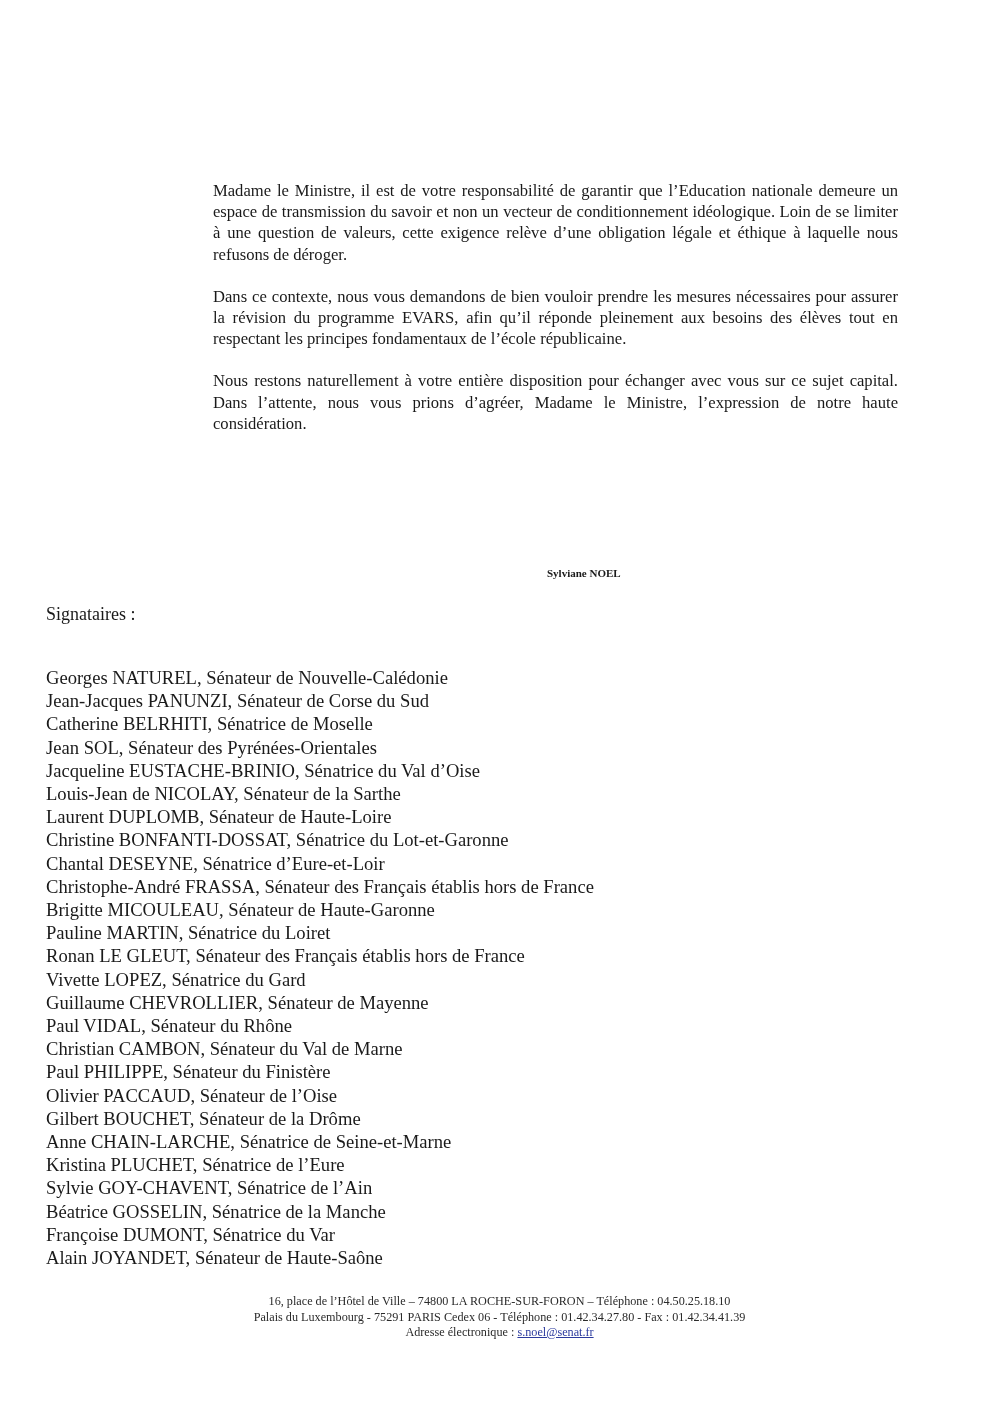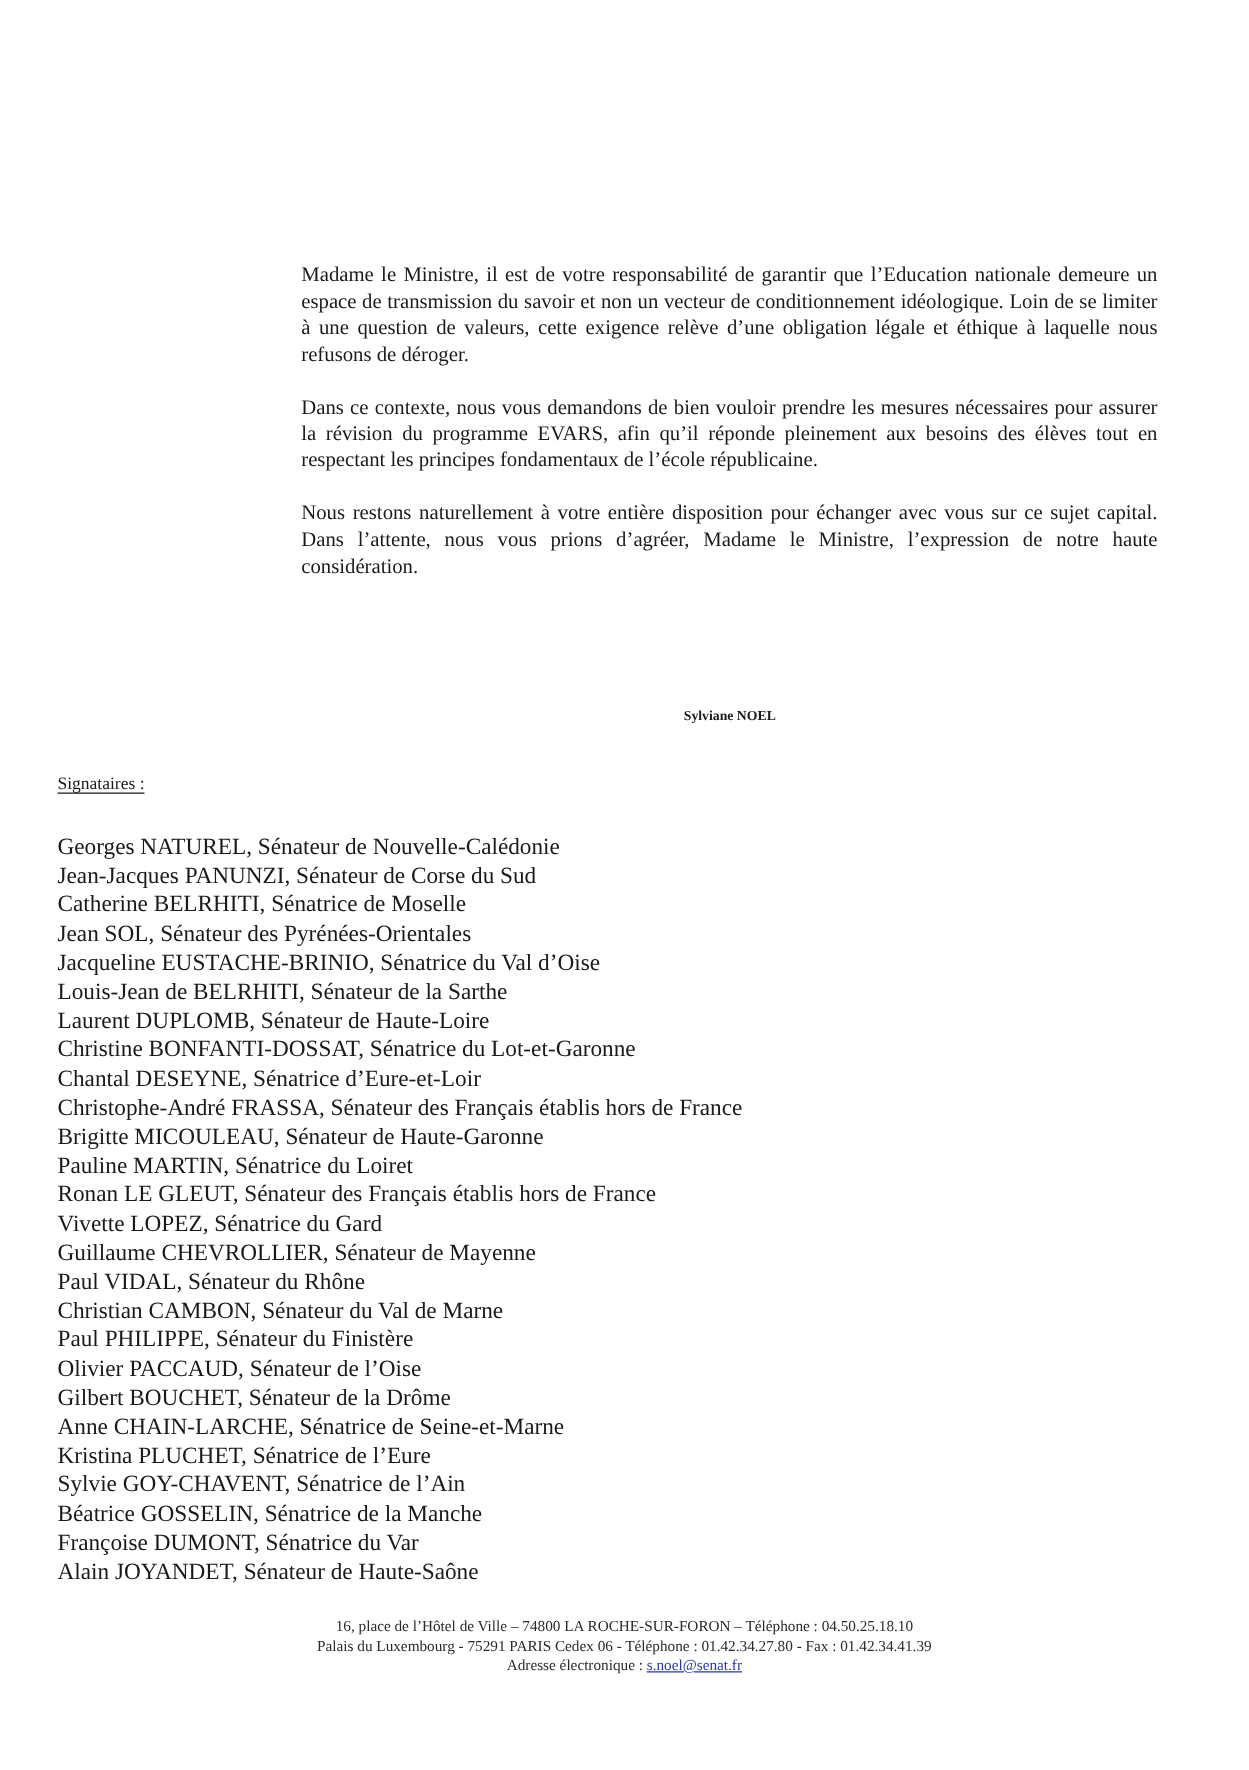--- a/index.html
+++ b/index.html
@@ -18,43 +18,41 @@
     .page {
       position: absolute;
       left: 0; top: 0;
       width: 999px;
       height: 1416px;
       background: #ffffff;
     }
     .body-text {
       position: absolute;
       left: 213px;
-      top: 209px;
+      top: 180px;
       width: 685px;
       font-size: 16.6px;
       line-height: 21.2px;
       text-align: justify;
-      margin-left: 28px;
     }
     .body-text p {
       margin: 0 0 21px 0;
     }
     .signature {
       position: absolute;
       left: 547px;
       top: 567px;
       font-size: 11px;
       font-weight: bold;
     }
     .signataires-heading {
       position: absolute;
       left: 46px;
-      top: 620px;
-      font-size: 14px;
-      text-decoration: underline;
+      top: 604px;
+      font-size: 18px;
       text-underline-offset: 3px;
       text-decoration-thickness: 1px;
     }
     .signatories {
       position: absolute;
       left: 46px;
       top: 666px;
       margin: 0;
       padding: 0;
       list-style: none;
@@ -93,21 +91,21 @@
   <div class="signature">Sylviane NOEL</div>
 
   <div class="signataires-heading">Signataires :</div>
 
   <ul class="signatories">
     <li>Georges NATUREL, Sénateur de Nouvelle-Calédonie</li>
     <li>Jean-Jacques PANUNZI, Sénateur de Corse du Sud</li>
     <li>Catherine BELRHITI, Sénatrice de Moselle</li>
     <li>Jean SOL, Sénateur des Pyrénées-Orientales</li>
     <li>Jacqueline EUSTACHE-BRINIO, Sénatrice du Val d’Oise</li>
-    <li>Louis-Jean de BELRHITI, Sénateur de la Sarthe</li>
+    <li>Louis-Jean de NICOLAY, Sénateur de la Sarthe</li>
     <li>Laurent DUPLOMB, Sénateur de Haute-Loire</li>
     <li>Christine BONFANTI-DOSSAT, Sénatrice du Lot-et-Garonne</li>
     <li>Chantal DESEYNE, Sénatrice d’Eure-et-Loir</li>
     <li>Christophe-André FRASSA, Sénateur des Français établis hors de France</li>
     <li>Brigitte MICOULEAU, Sénateur de Haute-Garonne</li>
     <li>Pauline MARTIN, Sénatrice du Loiret</li>
     <li>Ronan LE GLEUT, Sénateur des Français établis hors de France</li>
     <li>Vivette LOPEZ, Sénatrice du Gard</li>
     <li>Guillaume CHEVROLLIER, Sénateur de Mayenne</li>
     <li>Paul VIDAL, Sénateur du Rhône</li>

